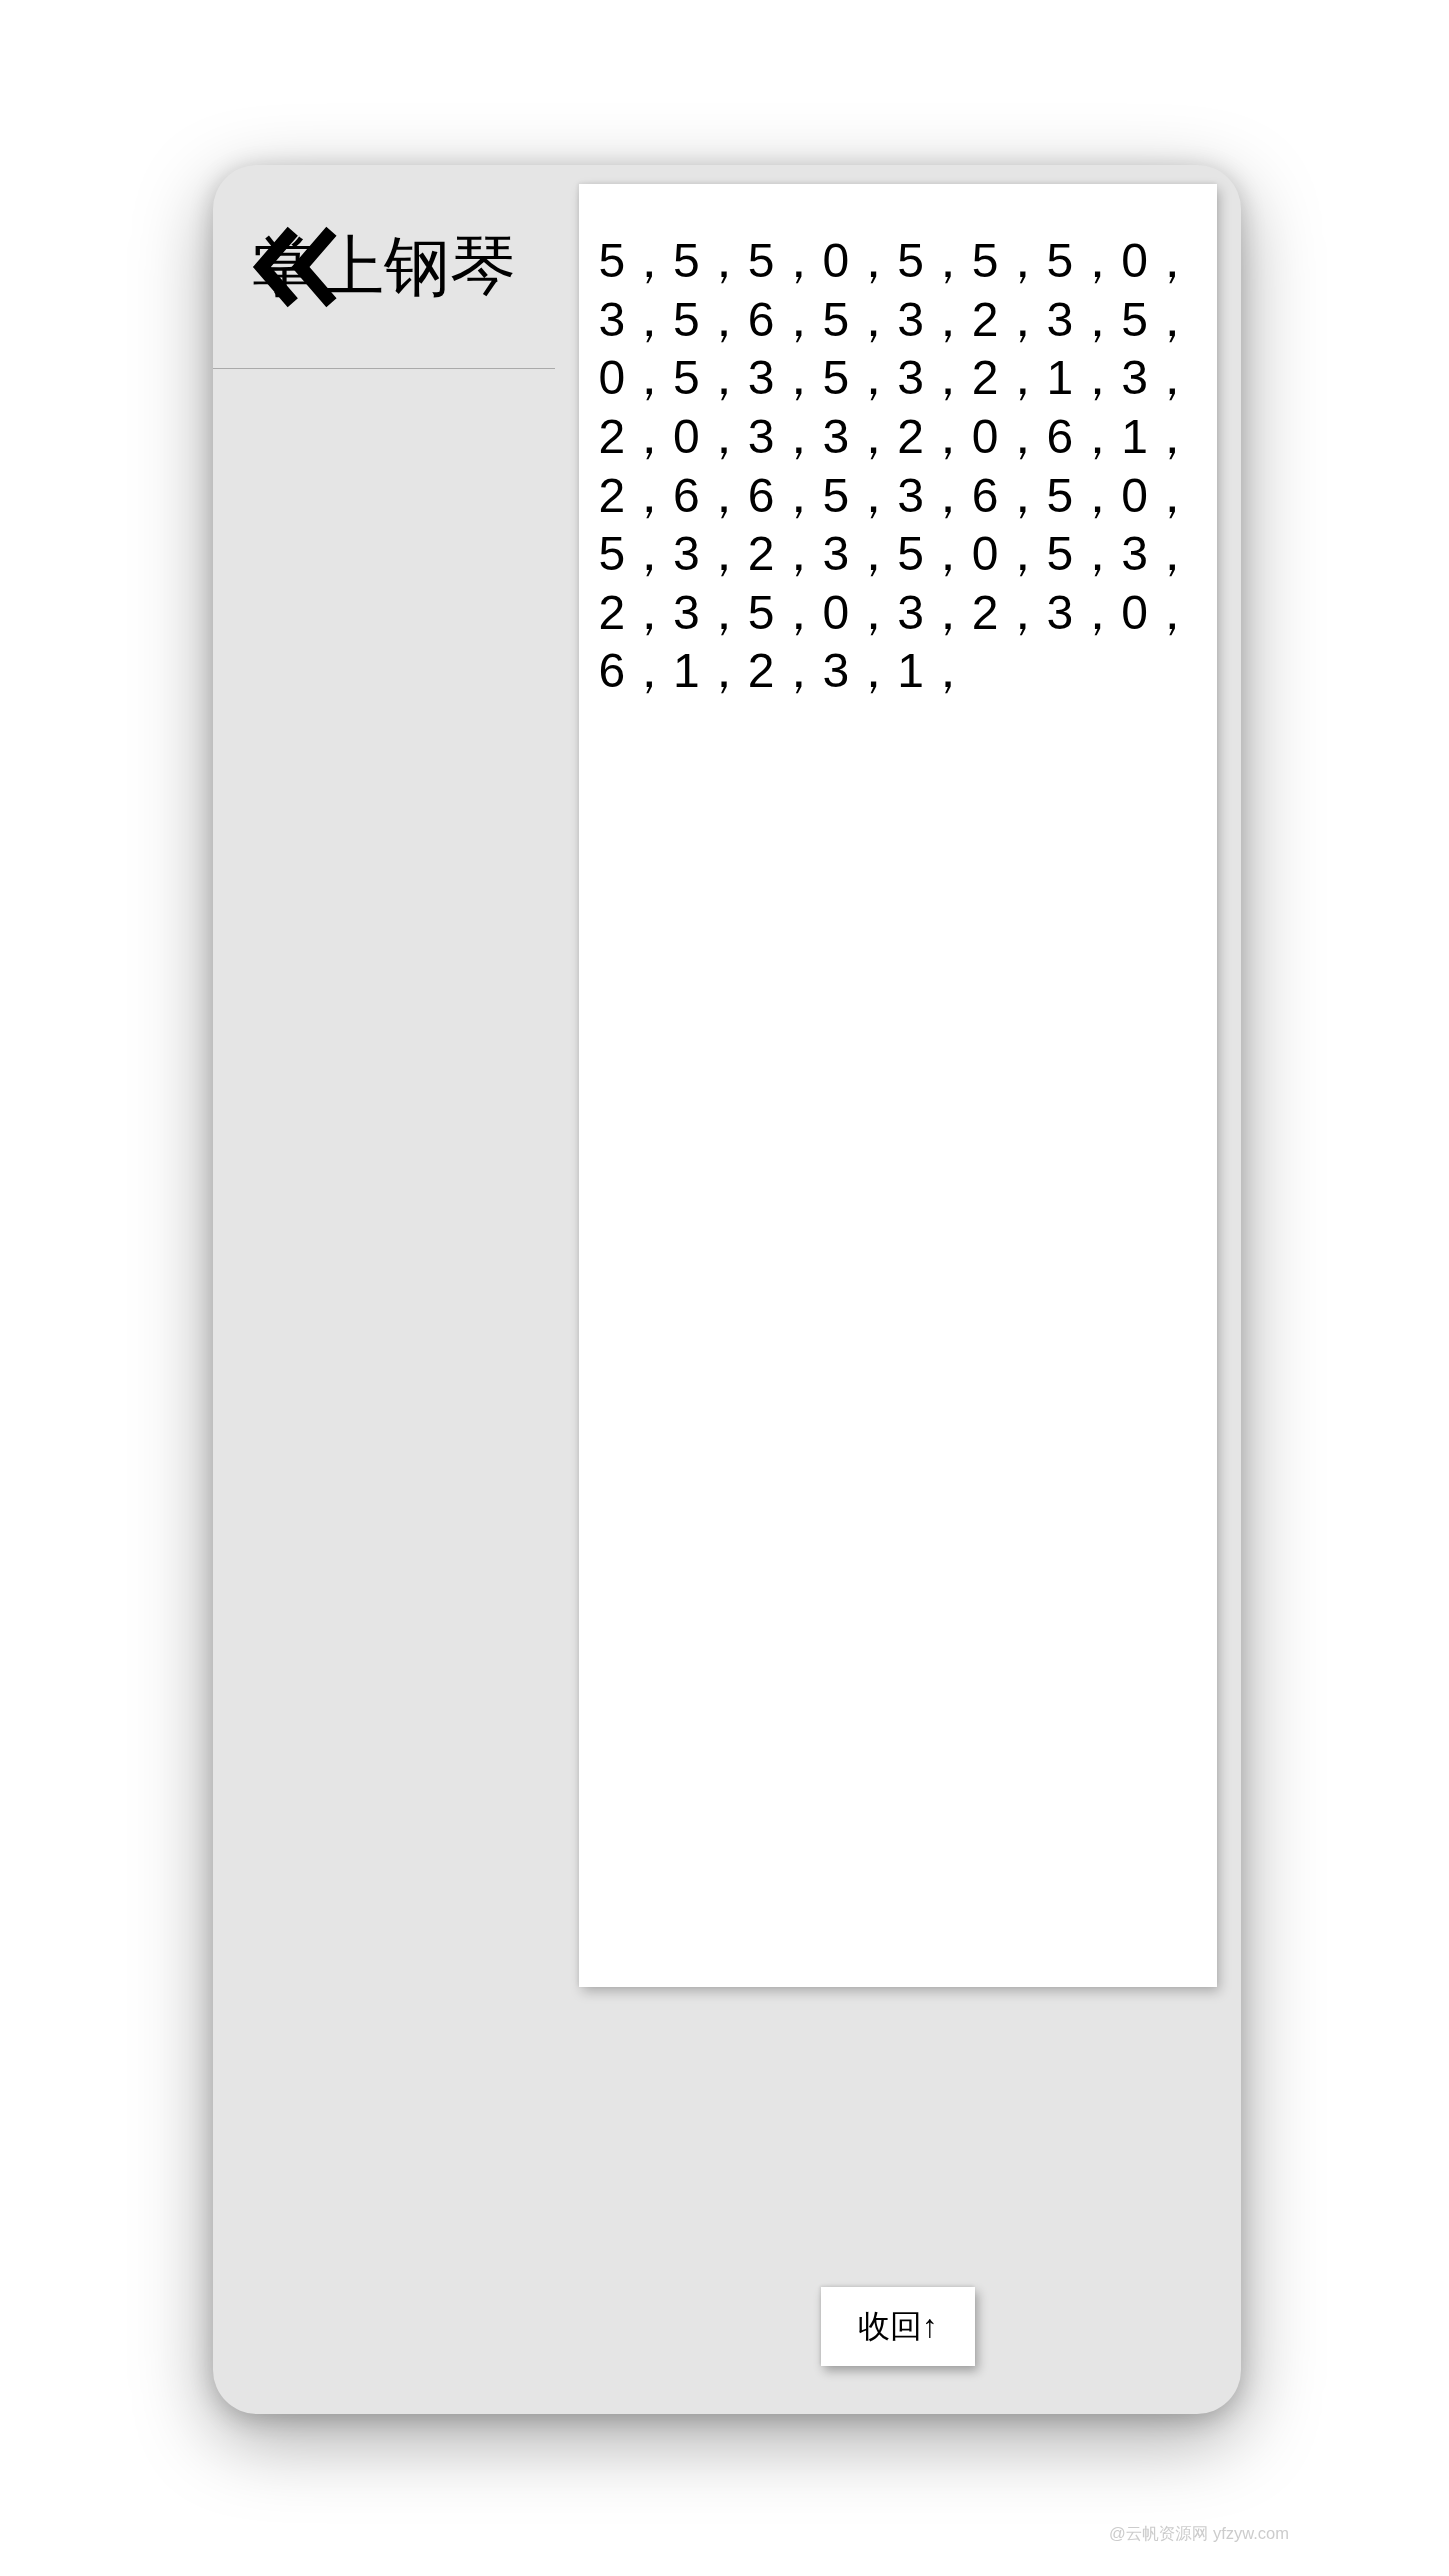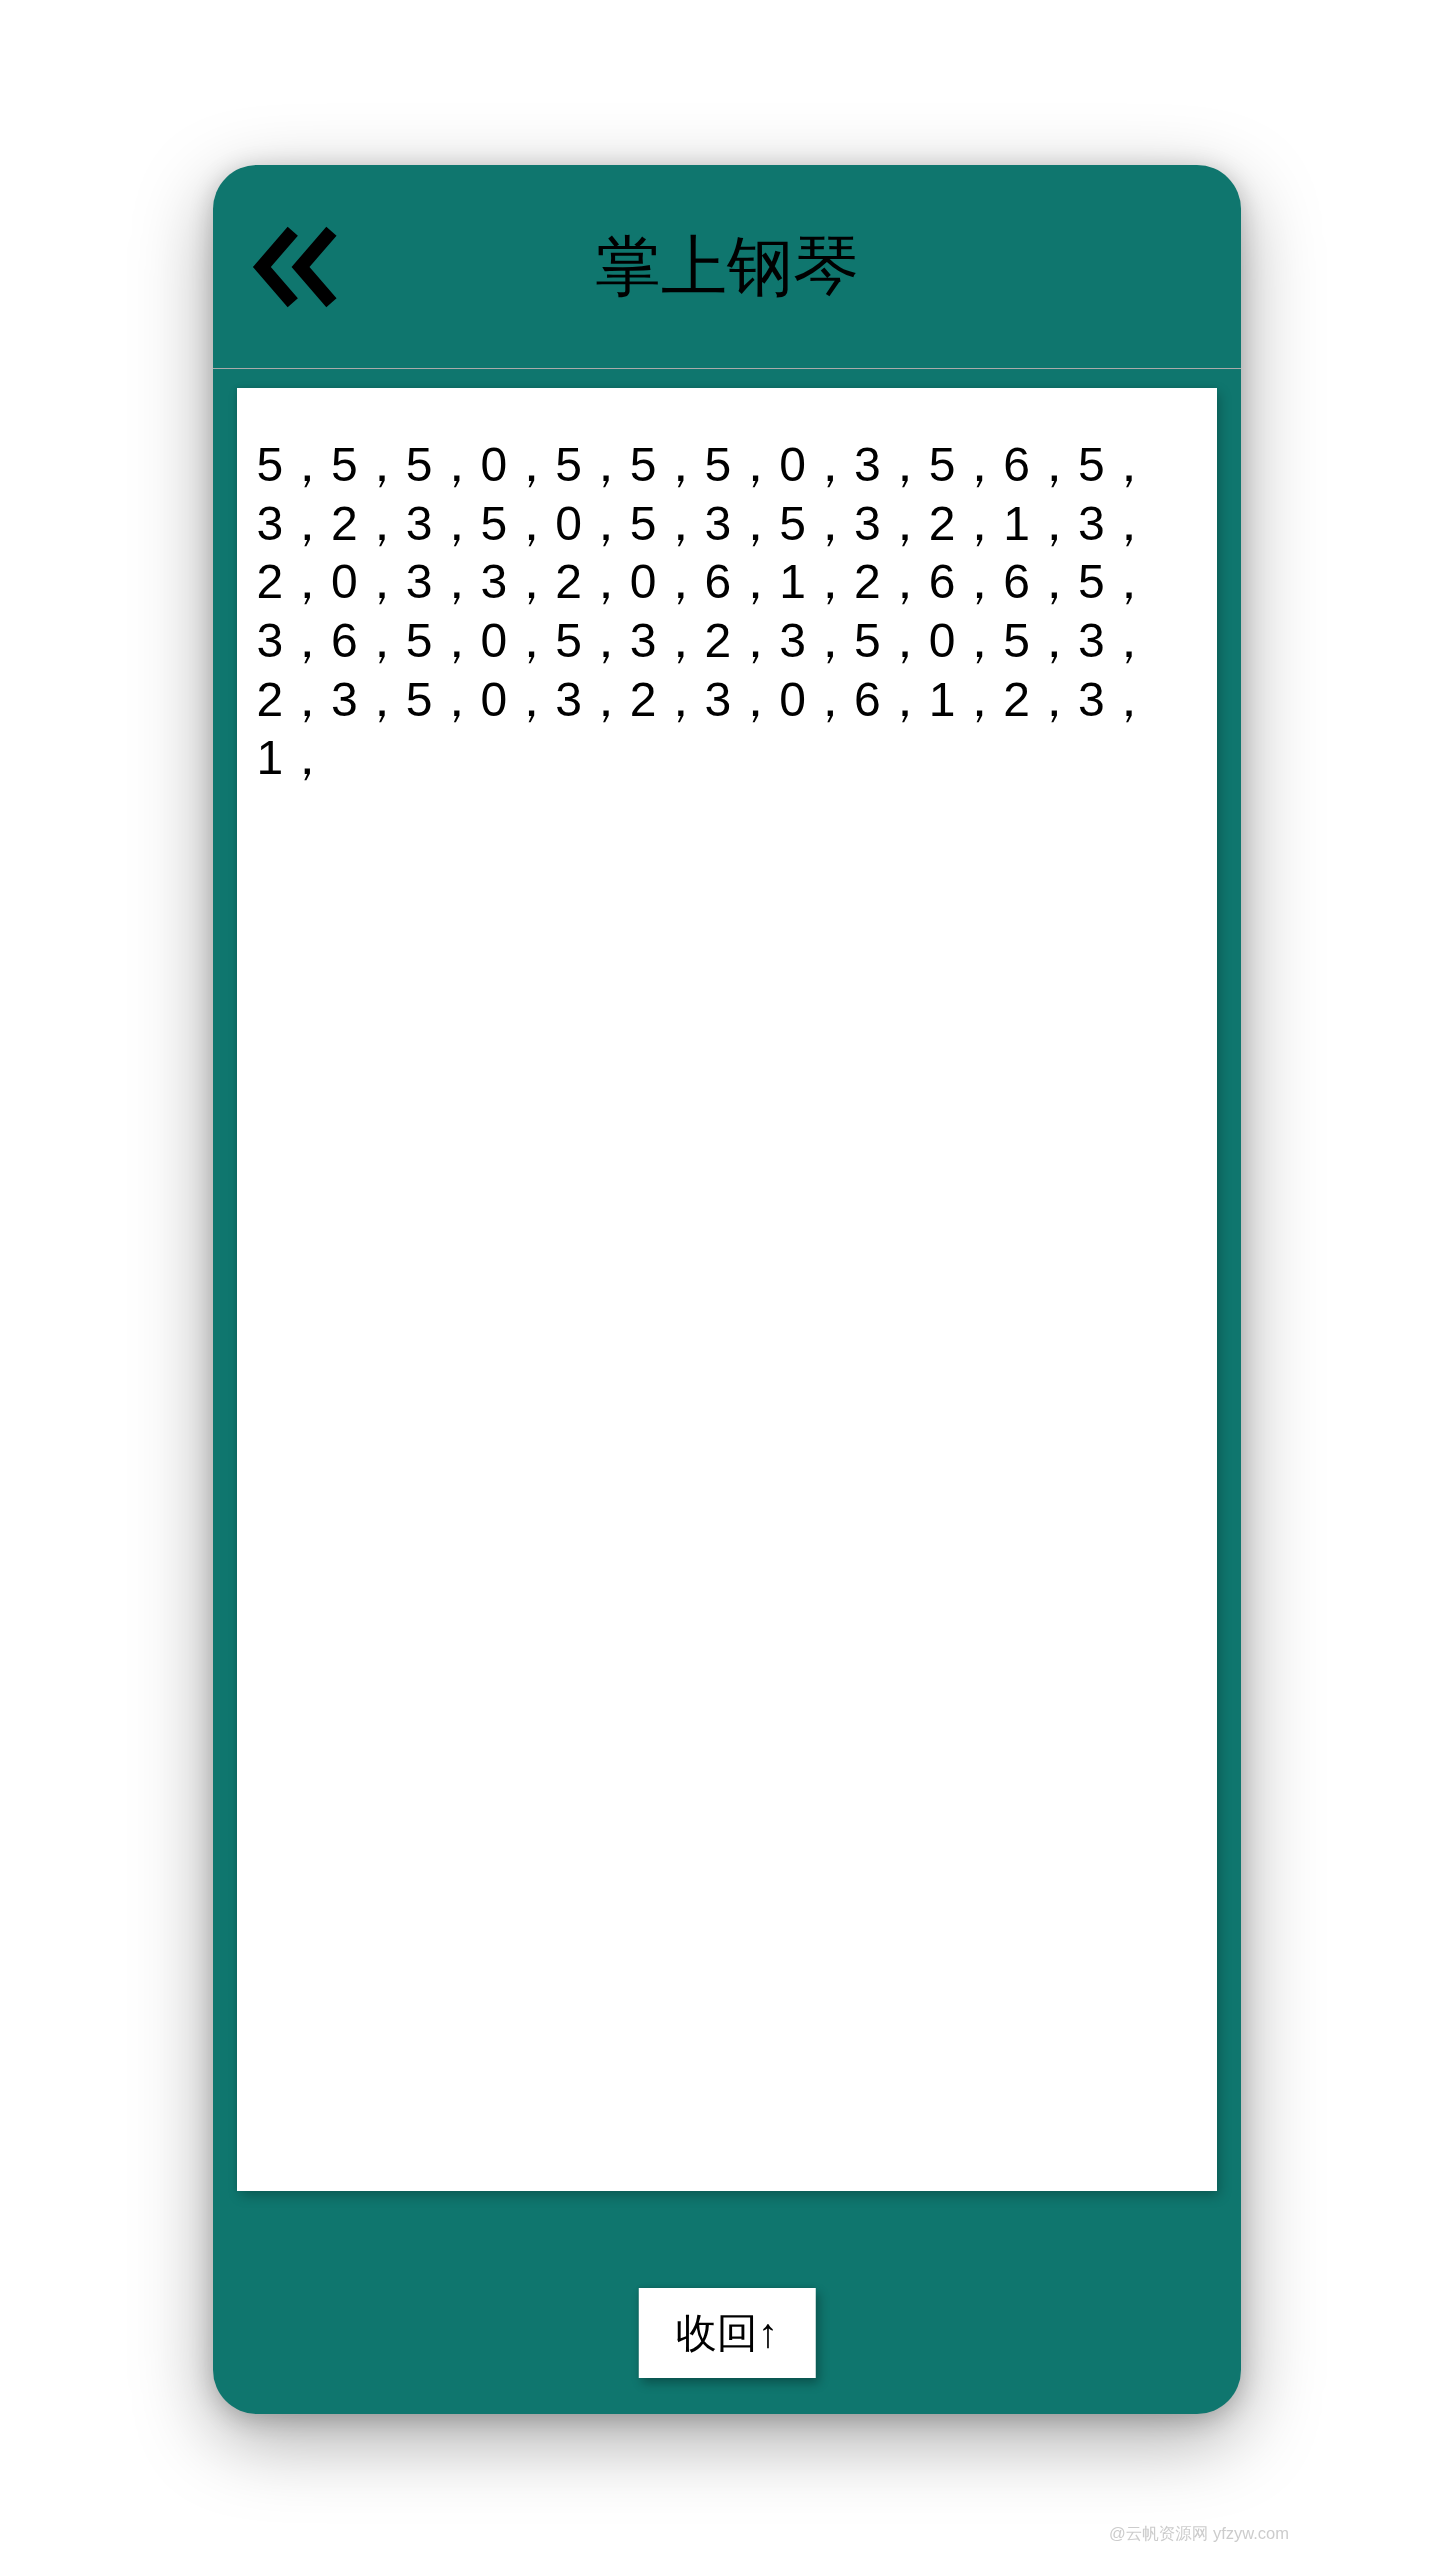--- a/index.html
+++ b/index.html
@@ -15,25 +15,25 @@
       height: 2576px;
       position: relative;
     }
 
     .app-container {
       position: absolute;
       top: 165px;
       left: 213px;
       width: 1028px;
       height: 2249px;
-      background: #0f766e;
+      background: #e5e5e5;
       border-radius: 44px;
       box-shadow: 0 24px 78px rgba(0,0,0,0.35), 0 4.8px 24px rgba(0,0,0,0.2);
       display: flex;
-      flex-direction: column;
+      flex-direction: row;
       overflow: hidden;
       justify-content: flex-end;
     }
 
     .header {
       height: 204px;
       display: flex;
       align-items: center;
       position: relative;
       border-bottom: 1.9px solid #aaaaaa;
@@ -85,27 +85,27 @@
       color: #000;
       line-height: 1.22;
       font-family: Arial, sans-serif;
       white-space: pre-wrap;
       letter-spacing: 0px;
       margin-top: 24px;
     }
 
     .collapse-button {
       position: absolute;
-      bottom: 36px;
+      bottom: 48px;
       left: 50%;
       transform: translateX(-50%);
       background: #ffffff;
       box-shadow: 2.9px 4.8px 9.7px rgba(0,0,0,0.3), -1px -1px 2.9px rgba(0,0,0,0.1);
       padding: 17.5px 37px;
-      font-size: 41px;
+      font-size: 32px;
       color: #000;
       cursor: pointer;
       border: none;
       font-family: Arial, "Microsoft YaHei", sans-serif;
     }
 
     .watermark {
       position: absolute;
       bottom: 31px;
       right: 160px;

